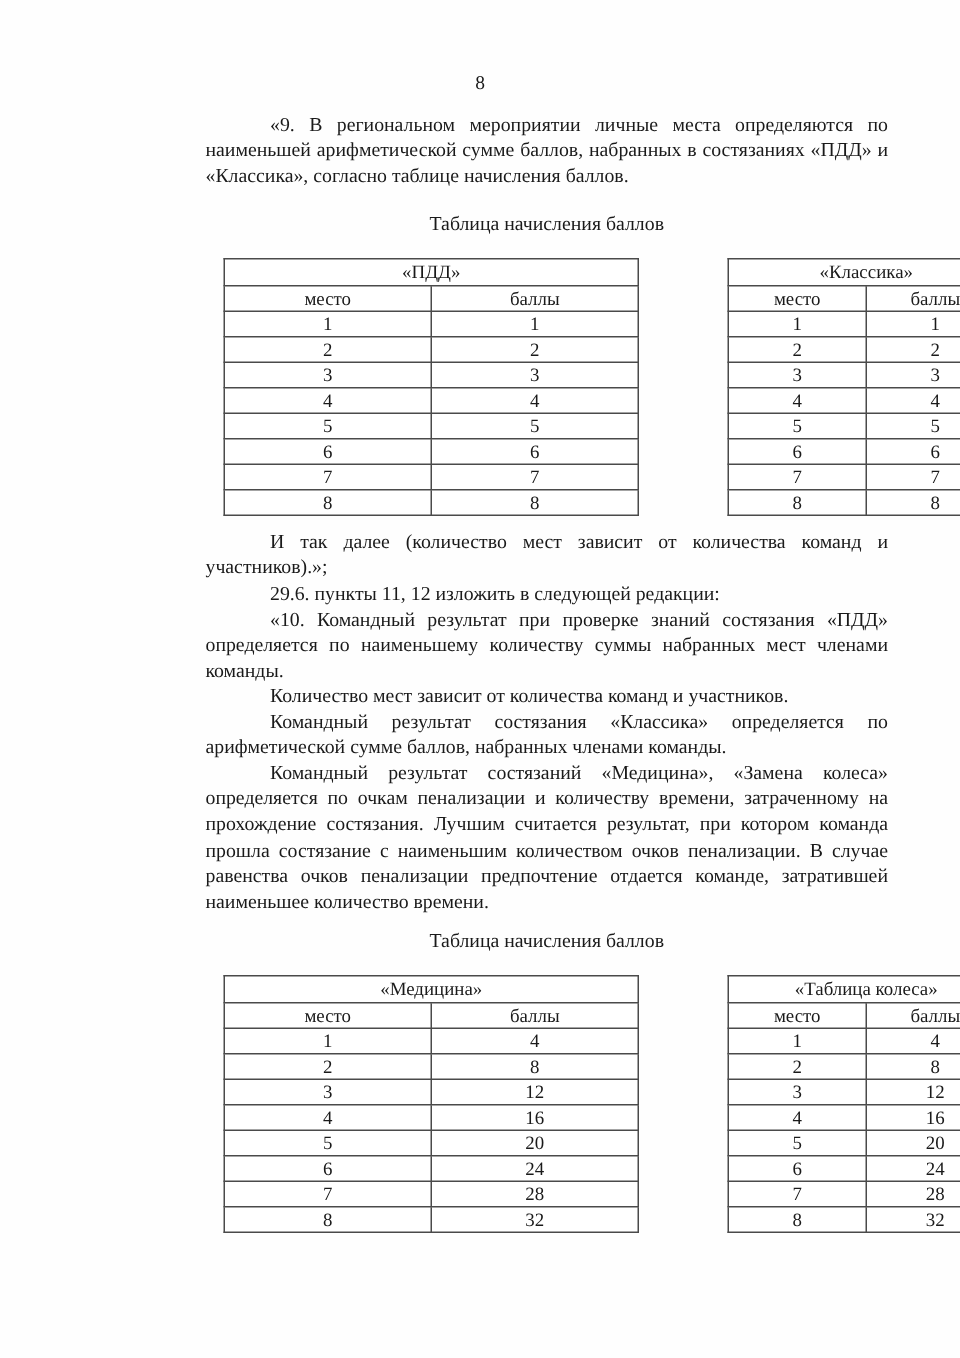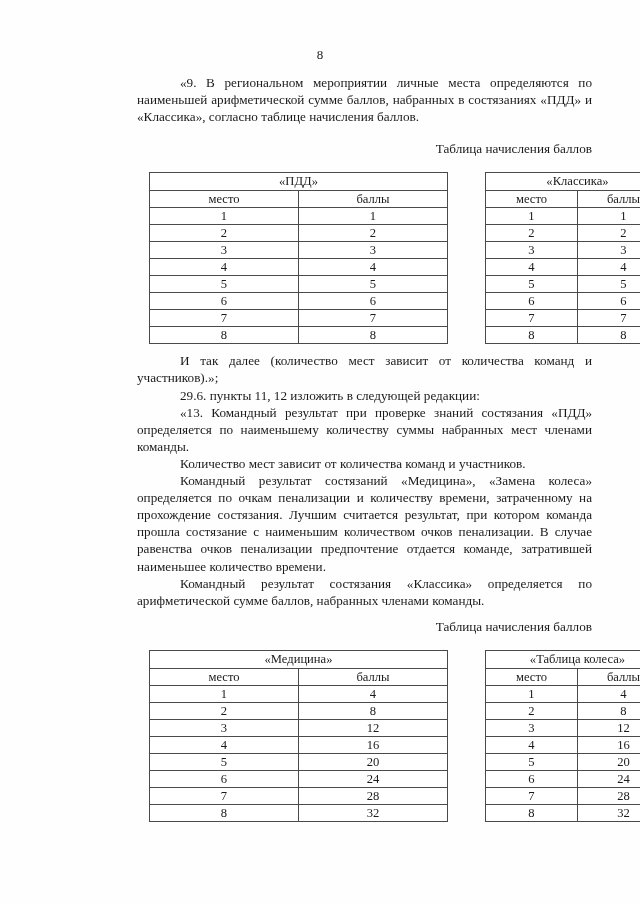--- a/index.html
+++ b/index.html
@@ -46,21 +46,21 @@
     text-align: justify;
     text-indent: 43px;
     text-justify: inter-word;
     hyphens: none;
     word-spacing: 0px;
   }
   .caption {
     margin: 0;
     font-size: 13.2px;
     line-height: 17.1px;
-    text-align: right;
+    text-align: center;
   }
   .spacer-sm { height: 9px; }
   .spacer-md { height: 15px; }
 
   .tables-row {
     position: relative;
     width: 455px;
     height: 0;
   }
   table.score-table {
@@ -80,21 +80,21 @@
     vertical-align: middle;
   }
   table.score-table .title-cell {
     height: 17px;
     line-height: 17px;
   }
   .tbl-left {
     position: absolute;
     left: 12px;
     top: 0;
-    width: 299px;
+    width: 277px;
   }
   .tbl-right {
     position: absolute;
     left: 348px;
     top: 0;
     width: 185px;
   }
   .tbl-left col.c1 { width: 50%; }
   .tbl-left col.c2 { width: 50%; }
   .tbl-right col.c1 { width: 50%; }
@@ -214,24 +214,24 @@
             </tr>
         </tbody>
       </table>
 
     </div>
 
     <div style="height:180px"></div>
 
     <p class="para">И так далее (количество мест зависит от количества команд и участников).»;</p>
     <p class="para">29.6. пункты 11, 12 изложить в следующей редакции:</p>
-    <p class="para">«13. Командный результат при проверке знаний состязания «ПДД» определяется по наименьшему количеству суммы набранных мест членами команды.</p>
+    <p class="para">«10. Командный результат при проверке знаний состязания «ПДД» определяется по наименьшему количеству суммы набранных мест членами команды.</p>
     <p class="para">Количество мест зависит от количества команд и участников.</p>
+    <p class="para">Командный результат состязания «Классика» определяется по арифметической сумме баллов, набранных членами команды.</p>
     <p class="para">Командный результат состязаний «Медицина», «Замена колеса» определяется по очкам пенализации и количеству времени, затраченному на прохождение состязания. Лучшим считается результат, при котором команда прошла состязание с наименьшим количеством очков пенализации. В случае равенства очков пенализации предпочтение отдается команде, затратившей наименьшее количество времени.</p>
-    <p class="para">Командный результат состязания «Классика» определяется по арифметической сумме баллов, набранных членами команды.</p>
 
     <div class="spacer-sm"></div>
 
     <p class="caption">Таблица начисления баллов</p>
 
     <div class="spacer-md"></div>
 
     <div class="tables-row">
 
       <table class="score-table tbl-left">

